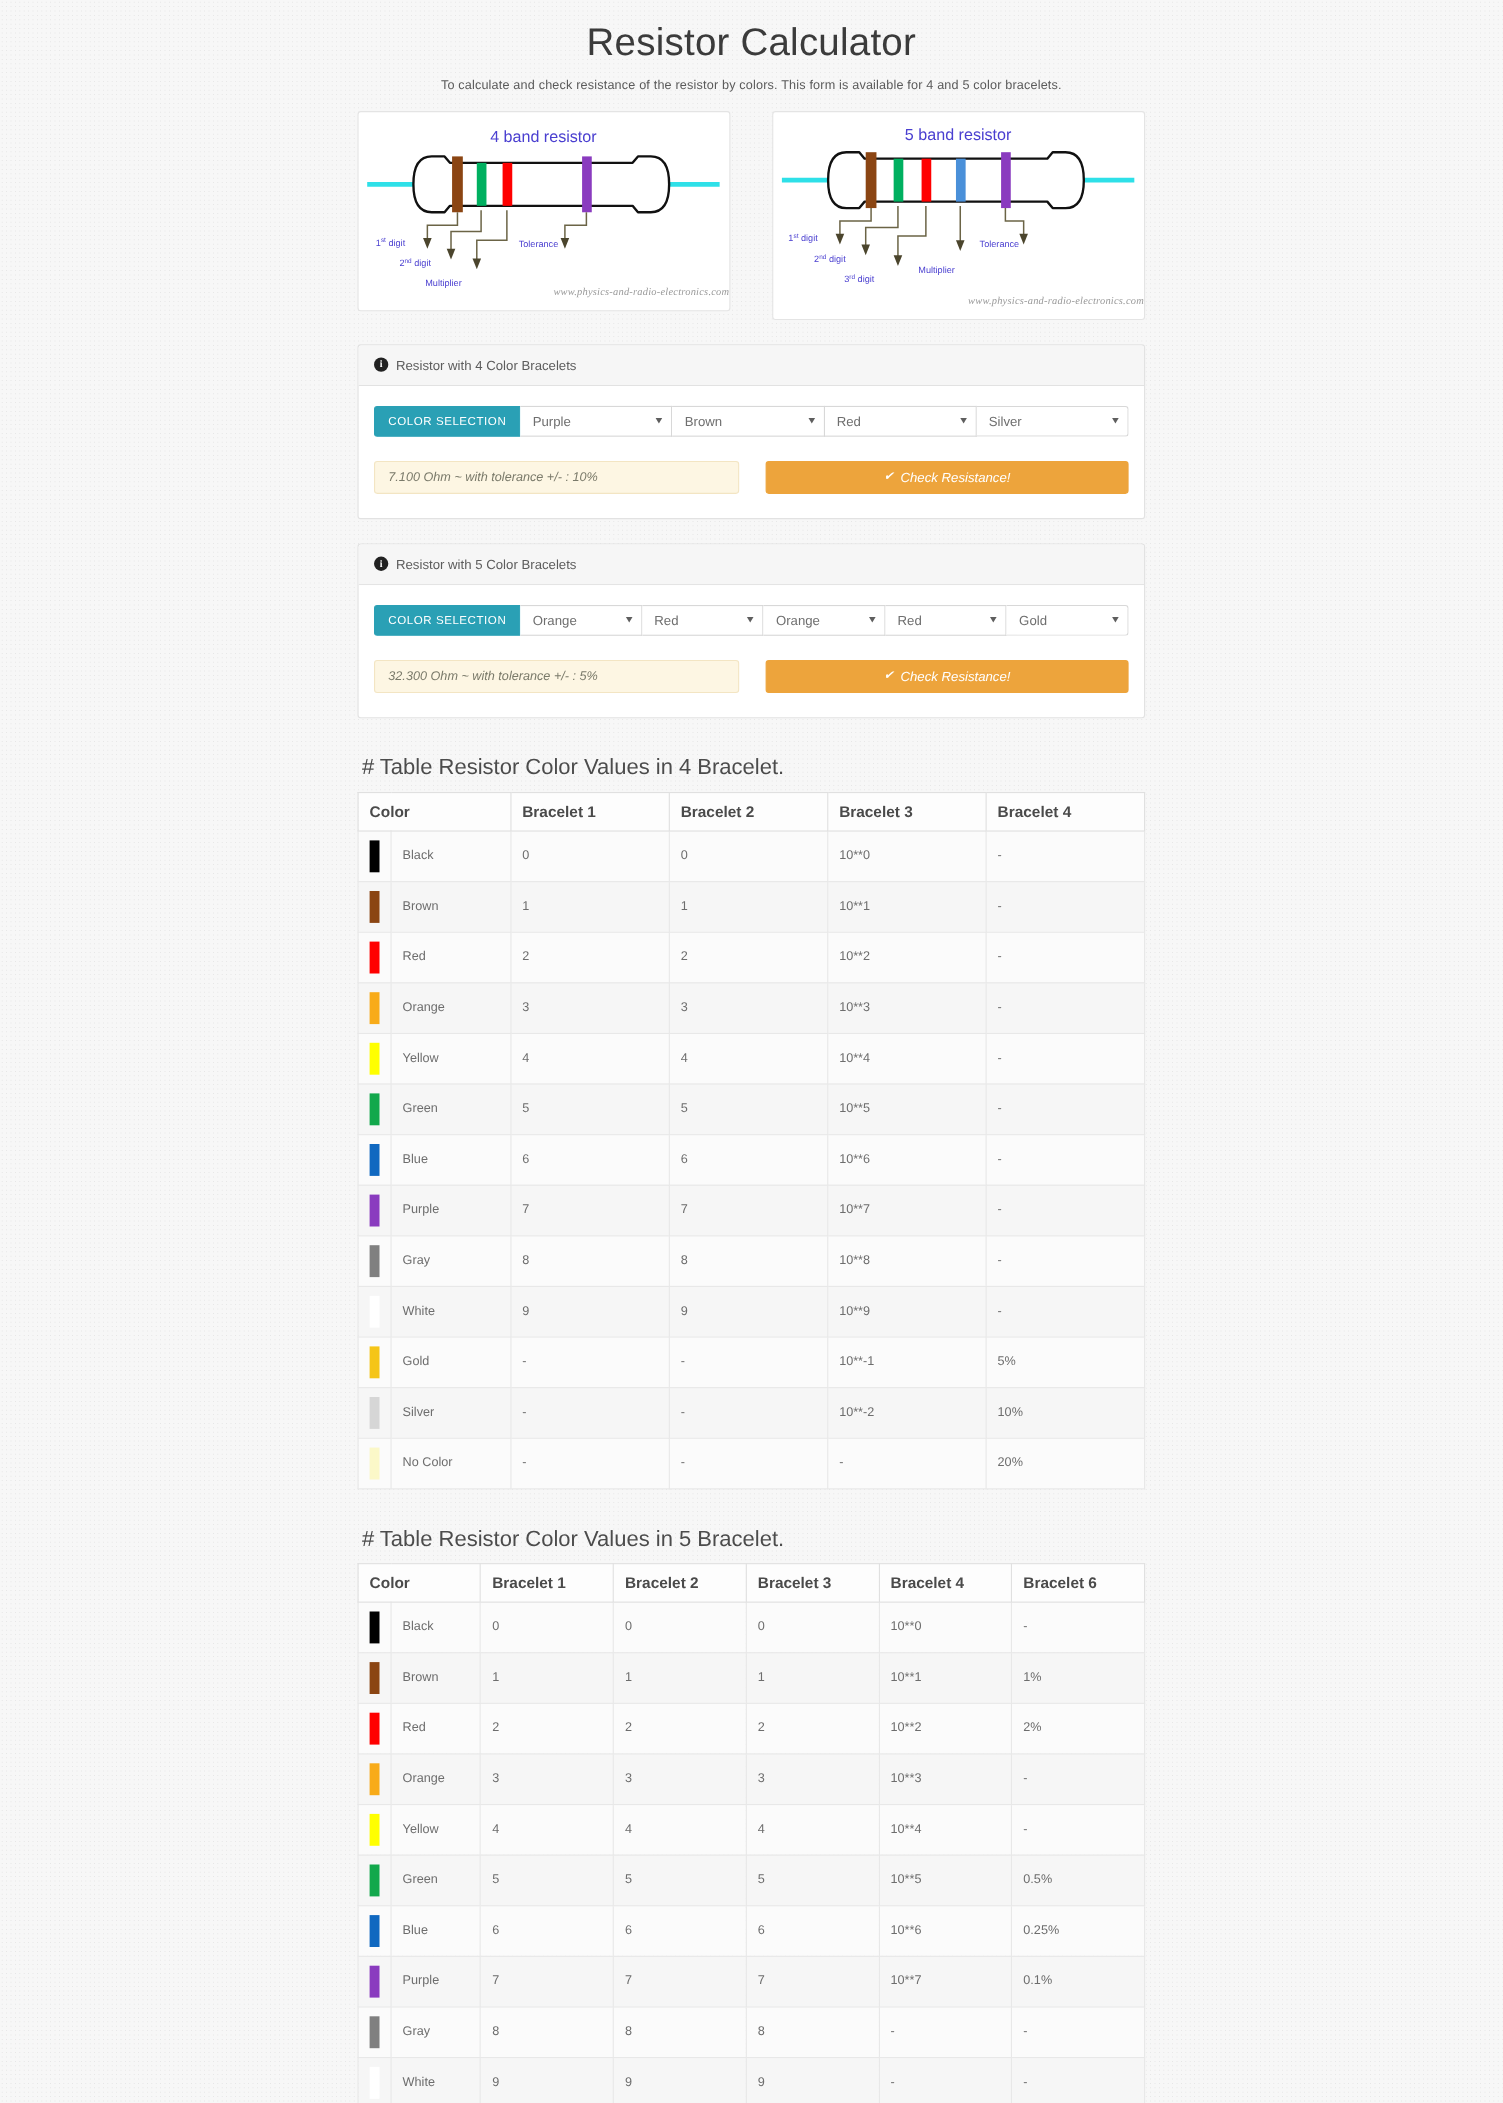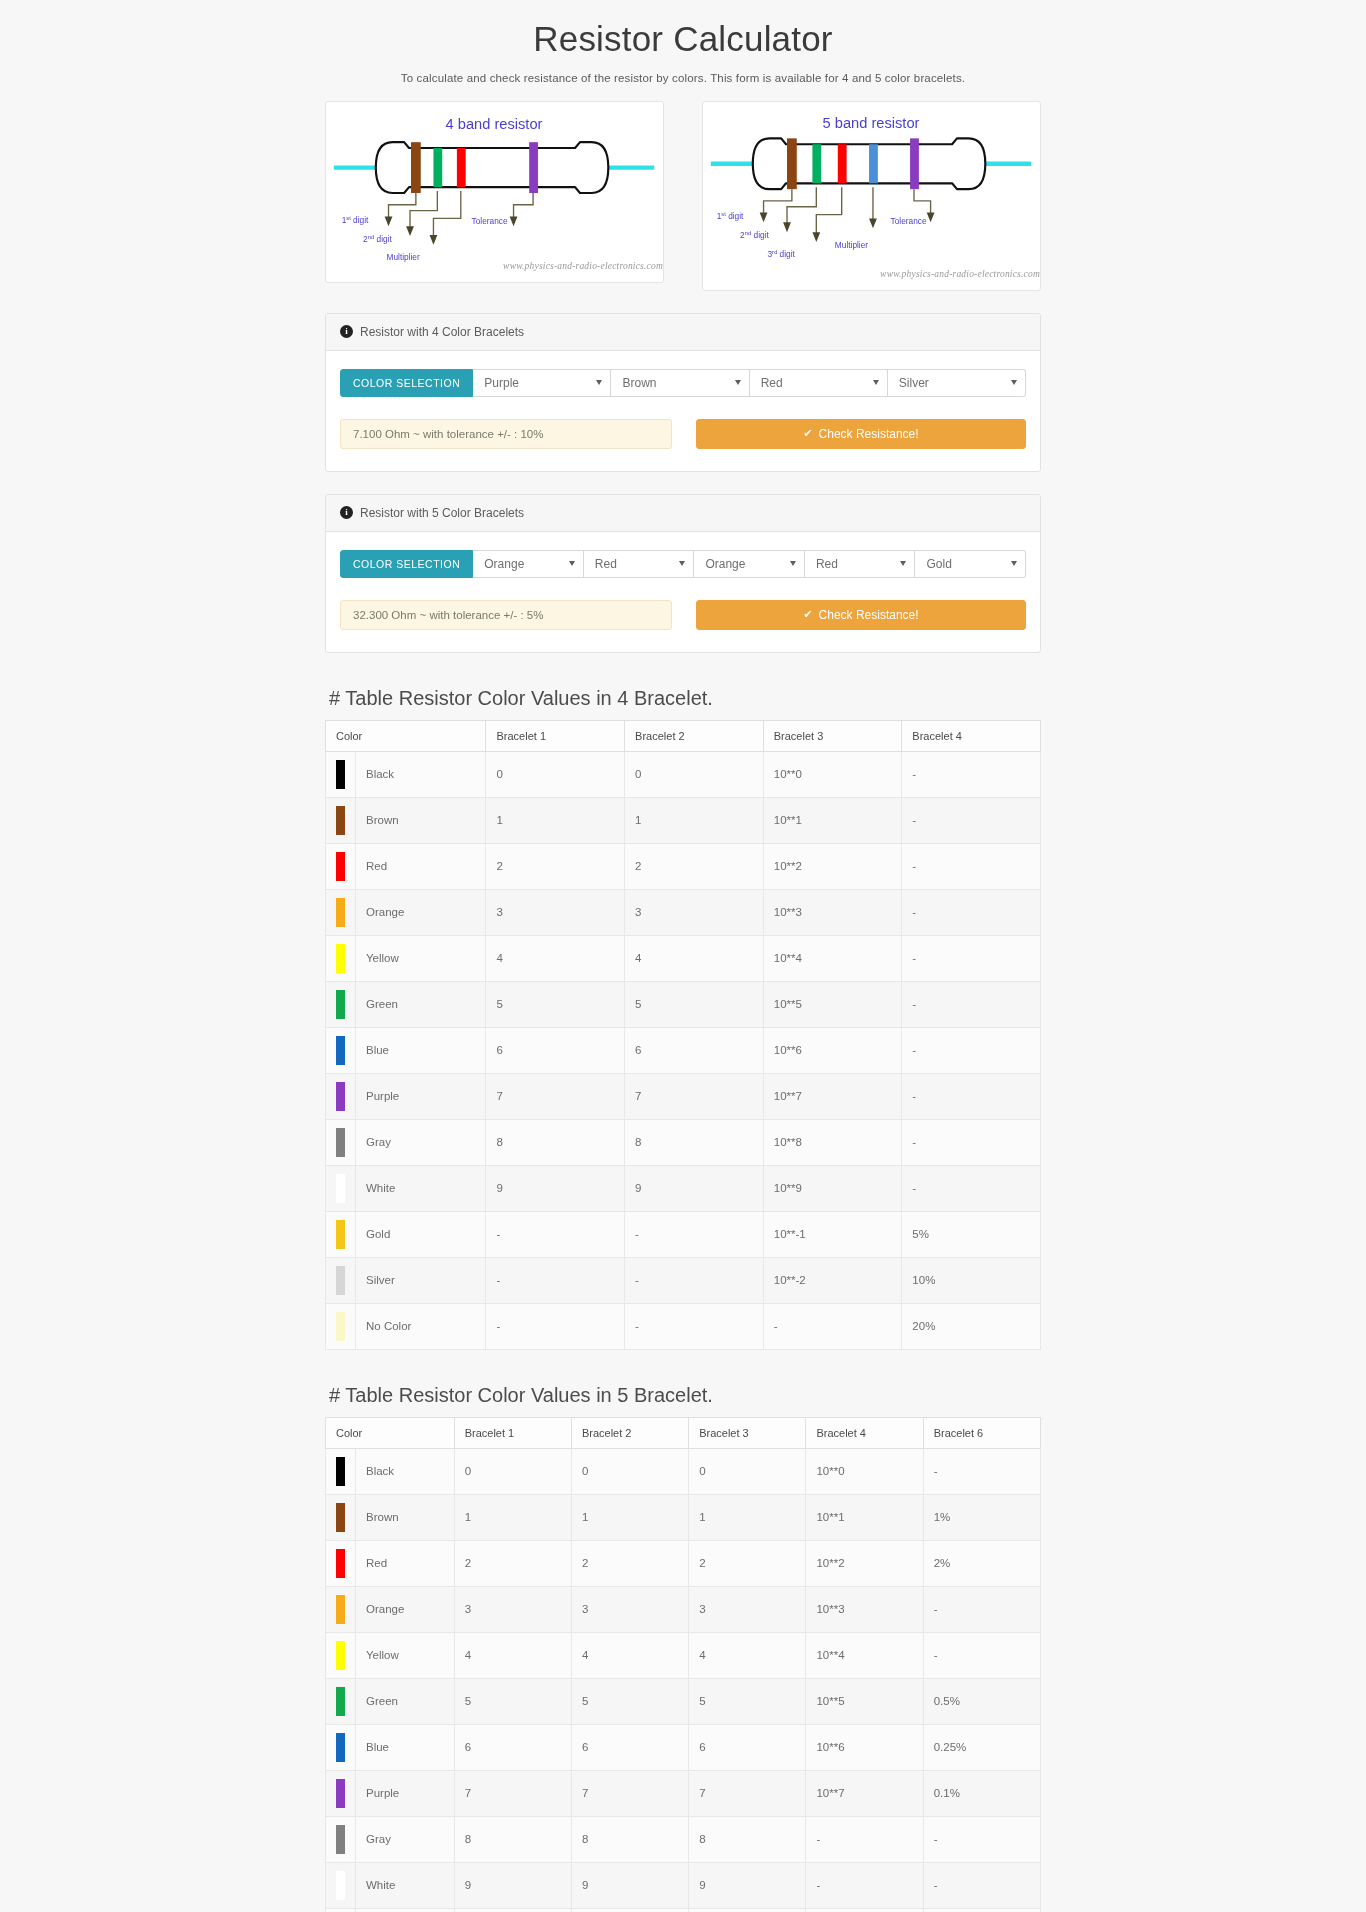--- a/index.html
+++ b/index.html
@@ -139,20 +139,21 @@
     border-top:5px solid #5e5e5e;
     flex:none;
     margin-left:6px;
   }
 
   
   .result-row {
     display:flex;
     gap:24px;
     margin-top:22px;
+    font-style:italic;
   }
   .result-box {
     flex:0 0 332px;
     background:#fdf6e3;
     border:1px solid #f3e5c3;
     border-radius:3px;
     height:30px;
     display:flex;
     align-items:center;
     padding:0 12px;
@@ -183,23 +184,23 @@
     margin:34px 0 10px 4px;
   }
   table.rtable {
     width:100%;
     border-collapse:collapse;
     background:transparent;
     font-size:11.5px;
   }
   table.rtable th {
     text-align:left;
-    font-weight:400;
+    font-weight:700;
     color:#4a4a4a;
-    font-size:11px;
+    font-size:14px;
     padding:9px 10px;
     border:1px solid #e0e0e0;
     background:#fdfdfd;
   }
   table.rtable td {
     padding:8px 10px;
     border:1px solid #e8e8e8;
     color:#6d6d6d;
     height:29px;
     background:#fbfbfb;

